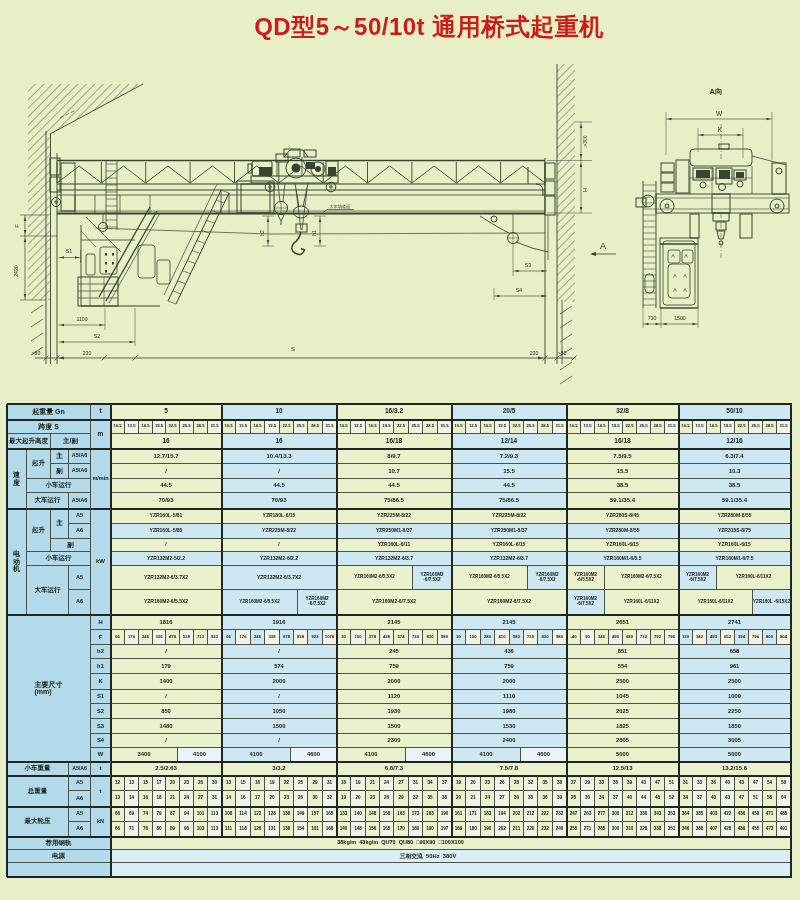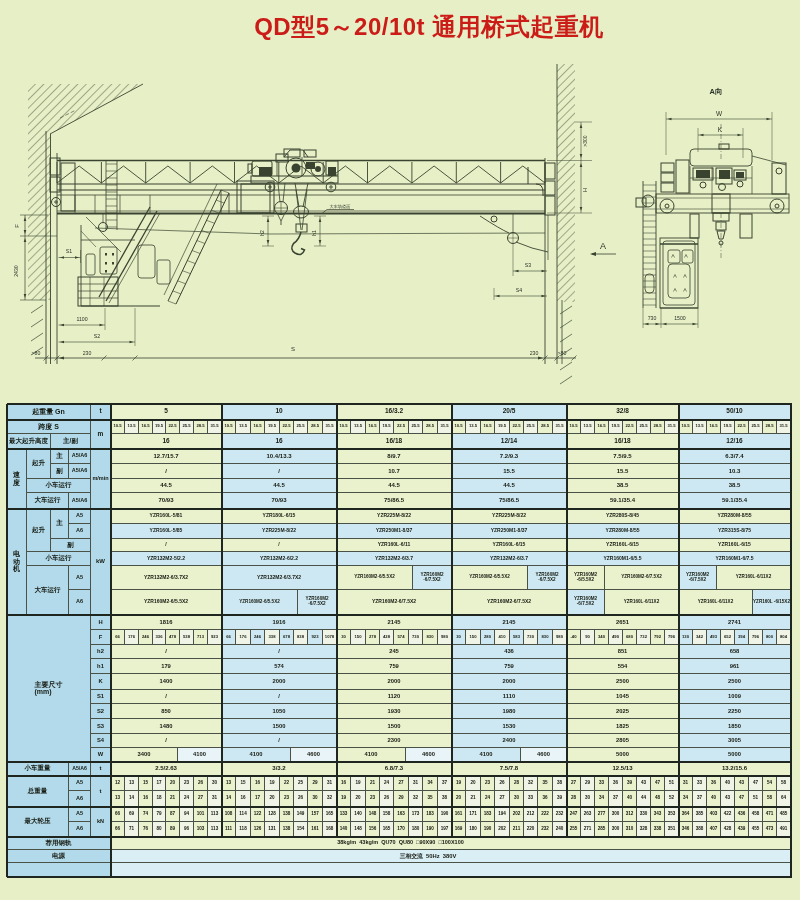--- a/index.html
+++ b/index.html
@@ -2,21 +2,21 @@
 <html><head><meta charset="utf-8"><style>
 html,body{margin:0;padding:0;}
 body{width:800px;height:900px;background:#e7efc7;position:relative;font-family:"Liberation Sans",sans-serif;overflow:hidden;}
 .c{position:absolute;box-sizing:border-box;display:flex;align-items:center;justify-content:center;
 border-right:1px solid #4a5146;border-bottom:1px solid #4a5146;color:#161a10;overflow:hidden;white-space:nowrap;line-height:1.05;font-weight:bold;}
 .hl{position:absolute;background:#1f261f;}
 .t{font-family:"Liberation Sans",sans-serif;}
 svg text{font-family:"Liberation Sans",sans-serif;fill:#2a3328;}
 </style></head><body>
 
-<div style="position:absolute;left:0;top:11px;width:800px;text-align:center;color:#cb1c18;font-size:24px;font-weight:bold;letter-spacing:0.5px;text-indent:58px;">QD型5～20/10t 通用桥式起重机</div>
+<div style="position:absolute;left:0;top:11px;width:800px;text-align:center;color:#cb1c18;font-size:24px;font-weight:bold;letter-spacing:0.5px;text-indent:58px;">QD型5～50/10t 通用桥式起重机</div>
 
 <svg width="800" height="400" style="position:absolute;left:0;top:0">
     <defs>
       <pattern id="h1p" width="6" height="6" patternUnits="userSpaceOnUse" patternTransform="rotate(45)">
         <line x1="0" y1="0" x2="0" y2="6" stroke="#5e6a50" stroke-width="1.1"></line>
       </pattern>
     </defs>
     <polygon points="28,84 143,84 50,134 50,300 28,300" fill="url(#h1p)" stroke="none"></polygon>
     <line x1="31.0" y1="313.0" x2="43.0" y2="305.0" stroke="#5e6a50" stroke-width="0.90"></line>
     <line x1="31.0" y1="327.0" x2="43.0" y2="319.0" stroke="#5e6a50" stroke-width="0.90"></line>

